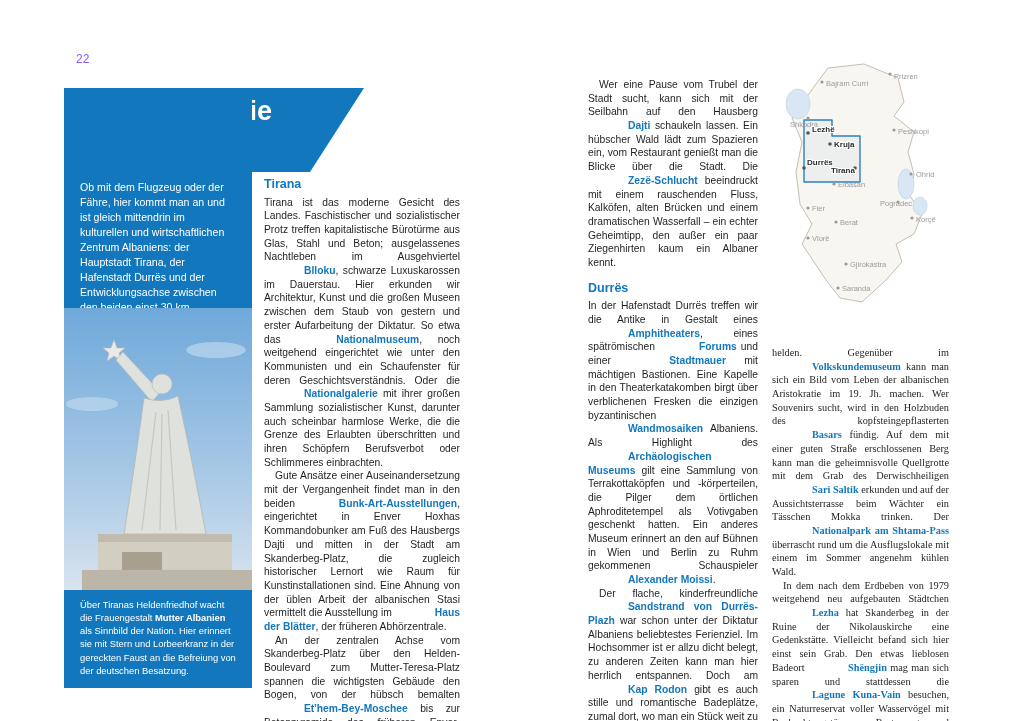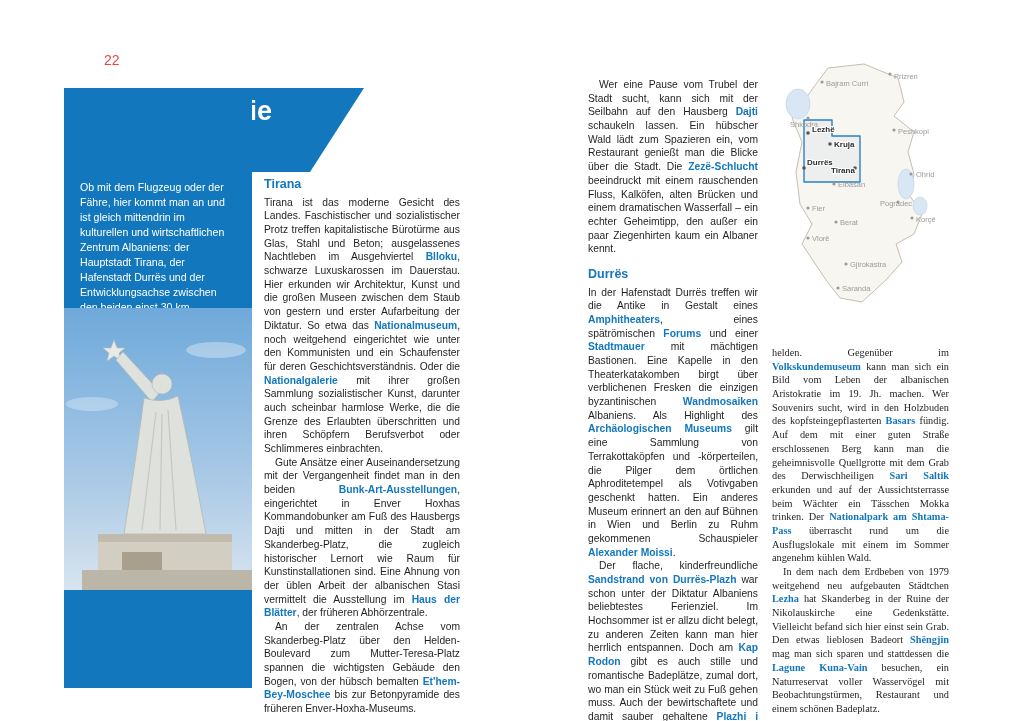--- a/index.html
+++ b/index.html
@@ -2,22 +2,22 @@
 <html lang="de"><head>
 <meta charset="utf-8">
 <style>
   html, body { margin: 0; padding: 0; background: #ffffff; }
   .page {
     position: relative; width: 1020px; height: 721px;
     background: #ffffff; overflow: hidden;
     font-family: "Liberation Sans", sans-serif;
   }
   .pagenum {
-    position: absolute; left: 104px; top: 52px;
-    font-size: 14px; color: #ef4444;
+    position: absolute; left: 76px; top: 52px;
+    font-size: 12px; color: #8b5cf6;
   }
   
   .sidebar {
     position: absolute; left: 64px; top: 88px;
     width: 188px; height: 600px; background: #1377bd;
   }
   .banner {
     position: absolute; left: 64px; top: 88px;
     width: 300px; height: 84px; background: #1377bd;
     clip-path: polygon(0 0, 100% 0, 82% 100%, 0 100%);
@@ -47,21 +47,21 @@
     color: #1f1f1f; text-align: justify;
     hyphens: auto; -webkit-hyphens: auto;
   }
   .col h2 {
     margin: 10px 0 3px 0; font-size: 12.5px;
     font-weight: bold; color: #1377bd; text-align: left;
   }
   .col h2.first { margin-top: 0; }
   .col p { margin: 0; }
   .col p.ind { text-indent: 11px; }
-  .col .kw { color: #1377bd; font-weight: bold; }
+  .col .kw { color: #1377bd; font-weight: bold; margin-left: 40px; }
   .col1 { left: 264px; top: 176px; width: 196px; height: 492px; }
   .col2 { left: 588px; top: 78px;  width: 170px; height: 590px; }
   .col3 { left: 772px; top: 346px; width: 177px; height: 322px; font-family: Liberation Serif, serif; }
   
   .map {
     position: absolute; left: 768px; top: 48px;
     width: 200px; height: 295px;
   }
   .m-label { font-size: 7.5px; fill: #9b9b9b; font-family: "Liberation Sans", sans-serif; }
   .m-label-hl {
@@ -109,20 +109,21 @@
       </g>
       <g>
         <rect x="34" y="226" width="134" height="56" fill="#d3cec2"></rect>
         <rect x="34" y="226" width="134" height="8" fill="#c1bbad"></rect>
         <rect x="18" y="262" width="170" height="20" fill="#bcb6a8"></rect>
         <rect x="58" y="244" width="40" height="18" fill="#a89f8e"></rect>
       </g>
     </svg>
   </div>
 
+  <div class="caption"><span>Über Tiranas Heldenfriedhof wacht die Frauengestalt </span><span class="kw">Mutter Albanien</span><span> als Sinnbild der Nation. Hier erinnert sie mit Stern und Lorbeerkranz in der gereckten Faust an die Befreiung von der deutschen Besatzung.</span></div>
 
   <div class="col col1">
     <h2 class="first">Tirana</h2>
     <p><span>Tirana ist das moderne Gesicht des Landes. Faschistischer und sozialistischer Protz treffen kapitalistische Bürotürme aus Glas, Stahl und Beton; ausgelassenes Nachtleben im Ausgehviertel </span><span class="kw">Blloku</span><span>, schwarze Luxuskarossen im Dauerstau. Hier erkunden wir Architektur, Kunst und die großen Museen zwischen dem Staub von gestern und erster Aufarbeitung der Diktatur. So etwa das </span><span class="kw">Nationalmuseum</span><span>, noch weitgehend eingerichtet wie unter den Kommunisten und ein Schaufenster für deren Geschichtsverständnis. Oder die </span><span class="kw">Nationalgalerie</span><span> mit ihrer großen Sammlung sozialistischer Kunst, darunter auch scheinbar harmlose Werke, die die Grenze des Erlaubten überschritten und ihren Schöpfern Berufsverbot oder Schlimmeres einbrachten.</span></p>
     <p class="ind"><span>Gute Ansätze einer Auseinandersetzung mit der Vergangenheit findet man in den beiden </span><span class="kw">Bunk-Art-Ausstellungen</span><span>, eingerichtet in Enver Hoxhas Kommandobunker am Fuß des Hausbergs Dajti und mitten in der Stadt am Skanderbeg-Platz, die zugleich historischer Lernort wie Raum für Kunstinstallationen sind. Eine Ahnung von der üblen Arbeit der albanischen Stasi vermittelt die Ausstellung im </span><span class="kw">Haus der Blätter</span><span>, der früheren Abhörzentrale.</span></p>
     <p class="ind"><span>An der zentralen Achse vom Skanderbeg-Platz über den Helden-Boulevard zum Mutter-Teresa-Platz spannen die wichtigsten Gebäude den Bogen, von der hübsch bemalten </span><span class="kw">Et'hem-Bey-Moschee</span><span> bis zur Betonpyramide des früheren Enver-Hoxha-Museums.</span></p>
   </div>
 
   <div class="col col2">
     <p class="ind"><span>Wer eine Pause vom Trubel der Stadt sucht, kann sich mit der Seilbahn auf den Hausberg </span><span class="kw">Dajti</span><span> schaukeln lassen. Ein hübscher Wald lädt zum Spazieren ein, vom Restaurant genießt man die Blicke über die Stadt. Die </span><span class="kw">Zezë-Schlucht</span><span> beeindruckt mit einem rauschenden Fluss, Kalköfen, alten Brücken und einem dramatischen Wasserfall – ein echter Geheimtipp, den außer ein paar Ziegenhirten kaum ein Albaner kennt.</span></p>

